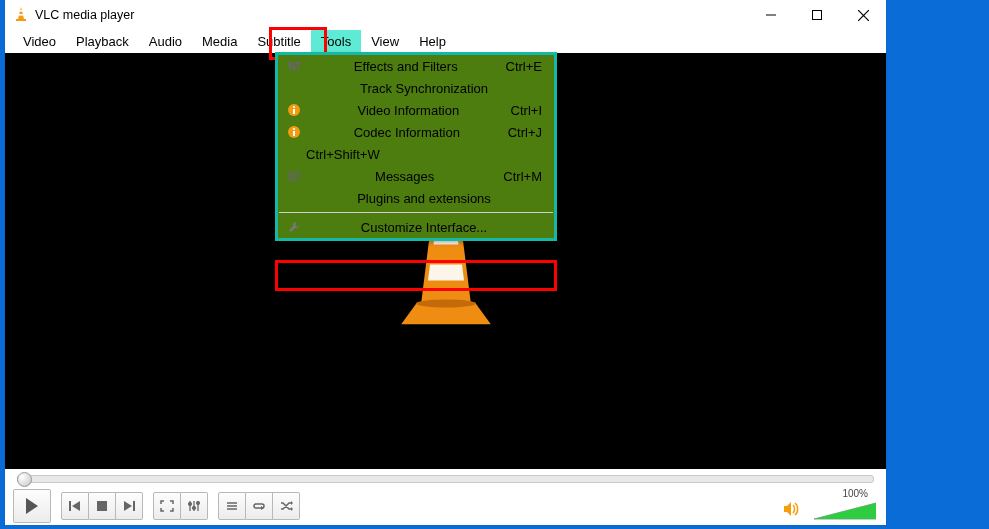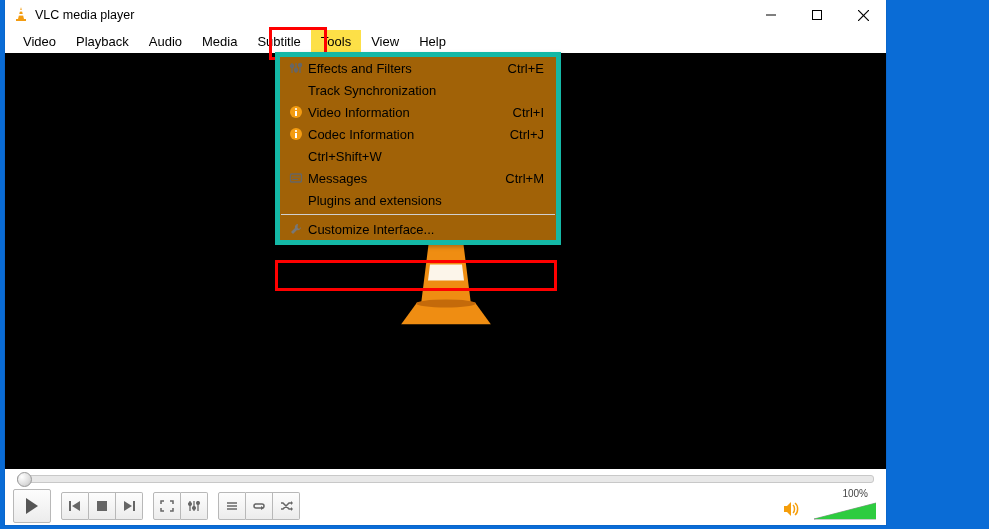--- a/index.html
+++ b/index.html
@@ -56,21 +56,21 @@
     position: relative;
   }
   .menu-item {
     padding: 2px 10px 2px 10px;
     display: flex;
     align-items: center;
     color: #000;
     font-size: 13px;
   }
   .menu-item.active {
-    background: #fde047;
+    background: #5eead4;
   }
   .highlight-box {
     position: absolute;
     border: 3px solid #ff0000;
     pointer-events: none;
   }
   
   .video-area {
     position: absolute;
     left: 0;
@@ -85,24 +85,25 @@
     left: 50%;
     top: 50%;
     transform: translate(-50%, -50%);
   }
   
   .dropdown {
     position: absolute;
     left: 270px;
     top: 52px;
     width: 276px;
-    background: #a16207;
-    border: 5px solid #14b8a6;
+    background: #4d7c0f;
+    border: 3px solid #14b8a6;
     box-shadow: 2px 2px 4px rgba(0,0,0,0.25);
     z-index: 50;
+    text-align: center;
   }
   .dd-item {
     height: 22px;
     display: flex;
     align-items: center;
     padding: 0 12px 0 4px;
     position: relative;
   }
   .dd-item .dd-icon {
     width: 24px;

